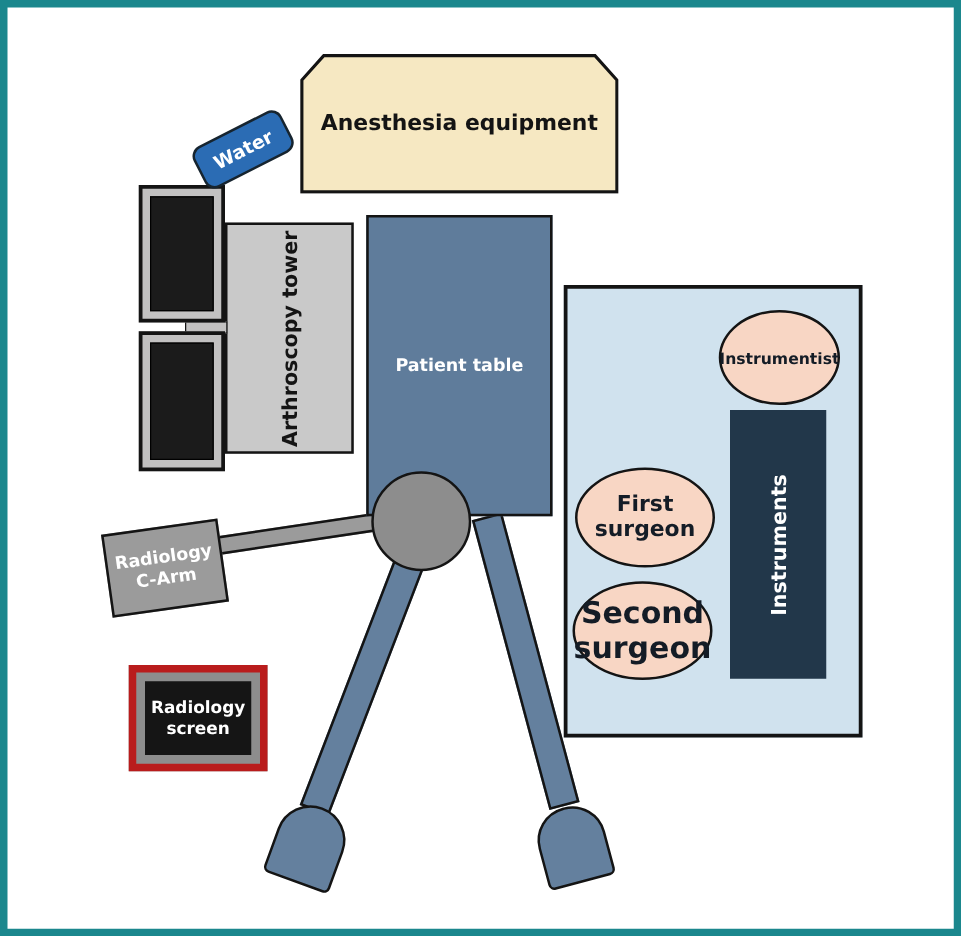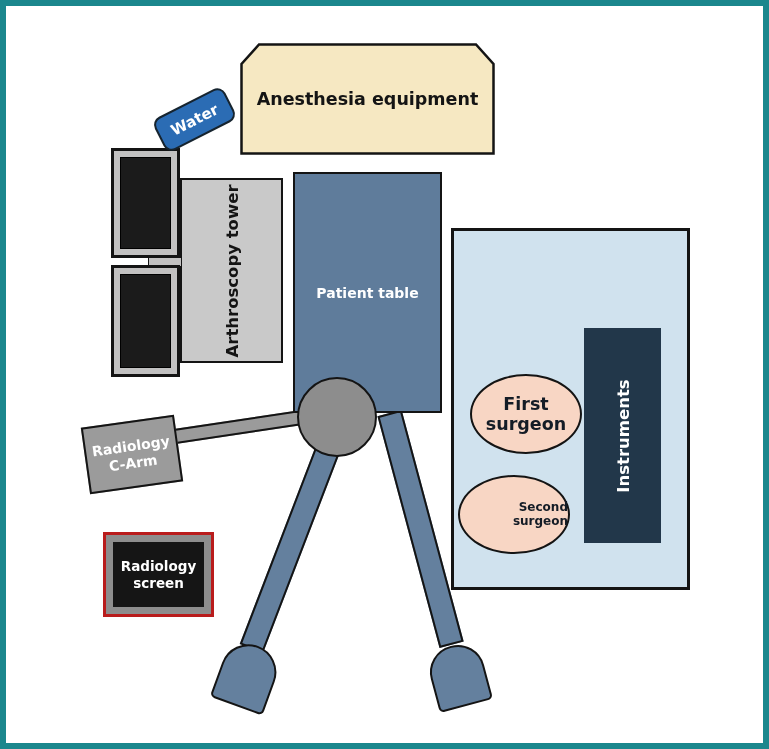--- a/index.html
+++ b/index.html
@@ -42,33 +42,33 @@
   .pivot{left:297px;top:377px;width:80px;height:80px;border-radius:50%;background:#8d8d8d;
          border:2.5px solid #141414;z-index:4;}
   .leg{width:25px;background:#64809e;border:2px solid #141414;z-index:2;}
   .leg-left{left:317px;top:445px;height:218px;transform-origin:50% 0;transform:rotate(21deg);}
   .leg-right{left:377px;top:413px;height:240px;transform-origin:50% 0;transform:rotate(-15deg);}
   .boot{background:#64809e;border:2.5px solid #141414;z-index:3;}
   .boot-left{left:219px;top:644px;width:56px;height:64px;border-radius:28px 28px 5px 5px;transform:rotate(20deg);}
   .boot-right{left:431px;top:645px;width:55px;height:62px;border-radius:27px 27px 5px 5px;transform:rotate(-15deg);}
 
   
-  .radscreen{left:103px;top:532px;width:111px;height:85px;background:#8d8d8d;border:3px solid #b91c1c;z-index:1;}
+  .radscreen{left:103px;top:532px;width:111px;height:85px;background:#8d8d8d;border:6px solid #b91c1c;z-index:1;}
   .radscreen .screen{position:absolute;inset:7px;background:#151515;color:#ffffff;font-size:13.5px;line-height:1.2;}
 
   
   .panel{left:451px;top:228px;width:239px;height:362px;background:#d0e2ee;border:3px solid #141414;z-index:1;}
   .navy{background:#22374a;color:#ffffff;}
   .navy-instr{left:9px;top:48px;width:109px;height:72px;font-size:13.5px;line-height:1.2;}
   .ellipse{border-radius:50%;background:#f8d6c4;border:2.5px solid #141414;color:#141c26;}
   .instrumentist{left:121px;top:17px;width:97px;height:76px;font-size:12.5px;white-space:nowrap;}
   .instruments{left:130px;top:97px;width:77px;height:215px;}
   .instruments .vlabel{font-size:16.5px;color:#ffffff;}
-  .surgeon-1{left:16px;top:143px;width:112px;height:80px;font-size:17.5px;line-height:1.15;align-items:center;}
-  .surgeon-2{left:4px;top:244px;width:112px;height:79px;font-size:12px;line-height:1.15;text-align:right;}
+  .surgeon-1{left:6px;top:143px;width:112px;height:80px;font-size:17.5px;line-height:1.15;align-items:center;}
+  .surgeon-2{left:4px;top:234px;width:112px;height:79px;font-size:24px;line-height:1.15;}
 </style>
 </head>
 <body>
 
 <div class="frame">
 
   <div class="abs anesthesia">
     <svg width="255" height="112" viewBox="0 0 255 112">
       <polygon points="19,1.5 236,1.5 253.5,21 253.5,110.5 1.5,110.5 1.5,21" fill="#f6e8c2" stroke="#141414" stroke-width="2.5"></polygon>
     </svg>
@@ -106,20 +106,23 @@
 
   <div class="abs pivot"></div>
 
   <div class="abs radscreen">
     <div class="screen center bold">
       <span>Radiology screen</span>
     </div>
   </div>
 
   <div class="abs panel">
+    <div class="abs ellipse instrumentist center bold">
+      <span>Instrumentist</span>
+    </div>
     <div class="abs navy instruments">
       <span class="vlabel bold">Instruments</span>
     </div>
     <div class="abs ellipse surgeon-1 center bold">
       <span>First surgeon</span>
     </div>
     <div class="abs ellipse surgeon-2 center bold">
       <span>Second surgeon</span>
     </div>
   </div>

